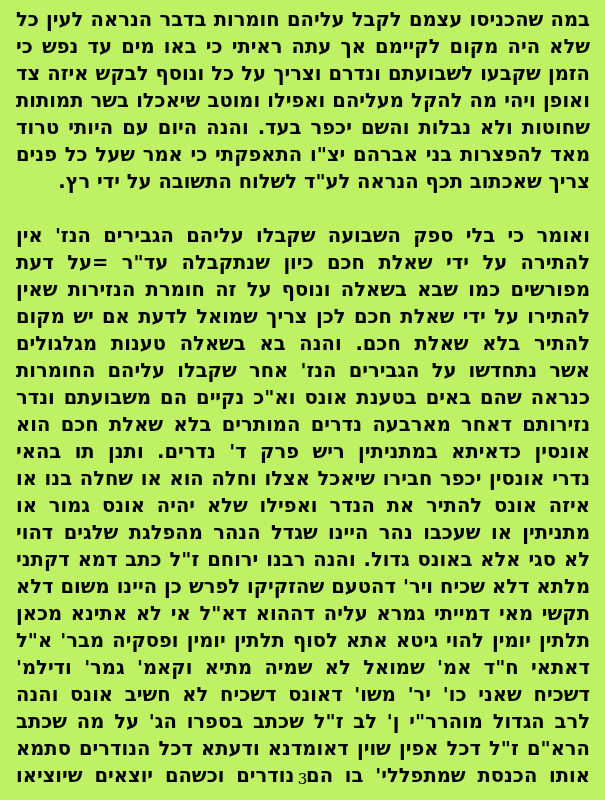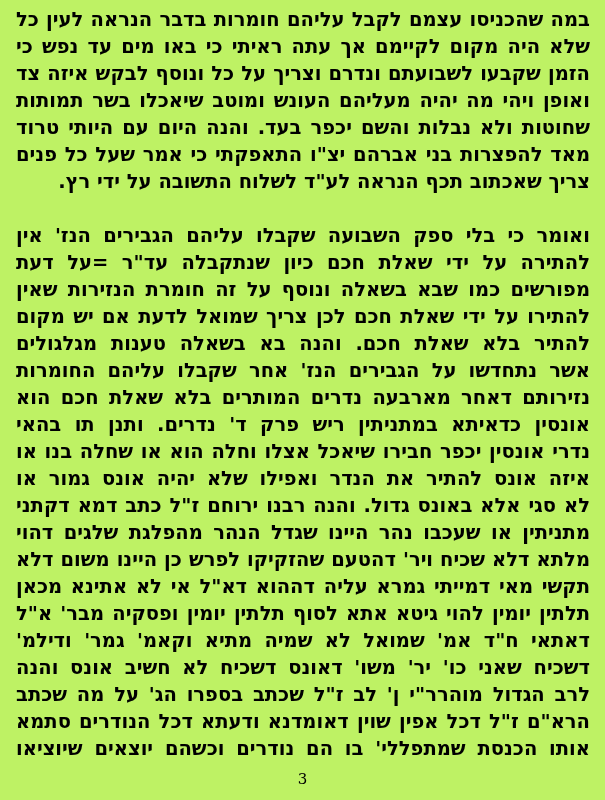--- a/index.html
+++ b/index.html
@@ -60,39 +60,40 @@
 </head>
 <body>
 
 <div class="page">
   <div class="text-block">
 
     <div class="paragraph">
       <div class="line">במה שהכניסו עצמם לקבל עליהם חומרות בדבר הנראה לעין כל</div>
       <div class="line">שלא היה מקום לקיימם אך עתה ראיתי כי באו מים עד נפש כי הגיע</div>
       <div class="line">הזמן שקבעו לשבועתם ונדרם וצריך על כל ונוסף לבקש איזה צד</div>
-      <div class="line">ואופן ויהי מה יהיה מעליהם העונש ומוטב שיאכלו בשר תמותות</div>
+      <div class="line">ואופן ויהי מה להקל מעליהם ואפילו ומוטב שיאכלו בשר תמותות</div>
       <div class="line">שחוטות ולא נבלות והשם יכפר בעד. והנה היום עם היותי טרוד עד</div>
       <div class="line">מאד להפצרות בני אברהם יצ"ו התאפקתי כי אמר שעל כל פנים</div>
       <div class="line end">צריך שאכתוב תכף הנראה לע"ד לשלוח התשובה על ידי רץ.</div>
     </div>
 
     <div class="paragraph">
       <div class="line">ואומר כי בלי ספק השבועה שקבלו עליהם הגבירים הנז' אין מקום</div>
       <div class="line">להתירה על ידי שאלת חכם כיון שנתקבלה עד"ר =על דעת רבים=</div>
       <div class="line">מפורשים כמו שבא בשאלה ונוסף על זה חומרת הנזירות שאין מקום</div>
       <div class="line">להתירו על ידי שאלת חכם לכן צריך שמואל לדעת אם יש מקום</div>
       <div class="line">להתיר בלא שאלת חכם. והנה בא בשאלה טענות מגלגולים ועניינים</div>
       <div class="line">אשר נתחדשו על הגבירים הנז' אחר שקבלו עליהם החומרות הנ"ל</div>
+      <div class="line">כנראה שהם באים בטענת אונס וא"כ נקיים הם משבועתם ונדר</div>
       <div class="line">נזירותם דאחר מארבעה נדרים המותרים בלא שאלת חכם הוא נדרי</div>
       <div class="line">אונסין כדאיתא במתניתין ריש פרק ד' נדרים. ותנן תו בהאי פרקא</div>
       <div class="line">נדרי אונסין יכפר חבירו שיאכל אצלו וחלה הוא או שחלה בנו או</div>
       <div class="line">איזה אונס להתיר את הנדר ואפילו שלא יהיה אונס גמור או דילמא</div>
+      <div class="line">מתניתין או שעכבו נהר היינו שגדל הנהר מהפלגת שלגים דהוי</div>
       <div class="line">לא סגי אלא באונס גדול. והנה רבנו ירוחם ז"ל כתב דמא דקתני</div>
-      <div class="line">מתניתין או שעכבו נהר היינו שגדל הנהר מהפלגת שלגים דהוי</div>
       <div class="line">מלתא דלא שכיח ויר' דהטעם שהזקיקו לפרש כן היינו משום דלא</div>
       <div class="line">תקשי מאי דמייתי גמרא עליה דההוא דא"ל אי לא אתינא מכאן ועד</div>
       <div class="line">תלתין יומין להוי גיטא אתא לסוף תלתין יומין ופסקיה מבר' א"ל חזו</div>
       <div class="line">דאתאי ח"ד אמ' שמואל לא שמיה מתיא וקאמ' גמר' ודילמ' אונס'</div>
       <div class="line">דשכיח שאני כו' יר' משו' דאונס דשכיח לא חשיב אונס והנה ראיתי</div>
       <div class="line">לרב הגדול מוהרר"י ן' לב ז"ל שכתב בספרו הג' על מה שכתב</div>
       <div class="line">הרא"ם ז"ל דכל אפין שוין דאומדנא ודעתא דכל הנודרים סתמא על</div>
       <div class="line">אותו הכנסת שמתפללי' בו הם נודרים וכשהם יוצאים שיוציאו הס"ת</div>
     </div>
 

